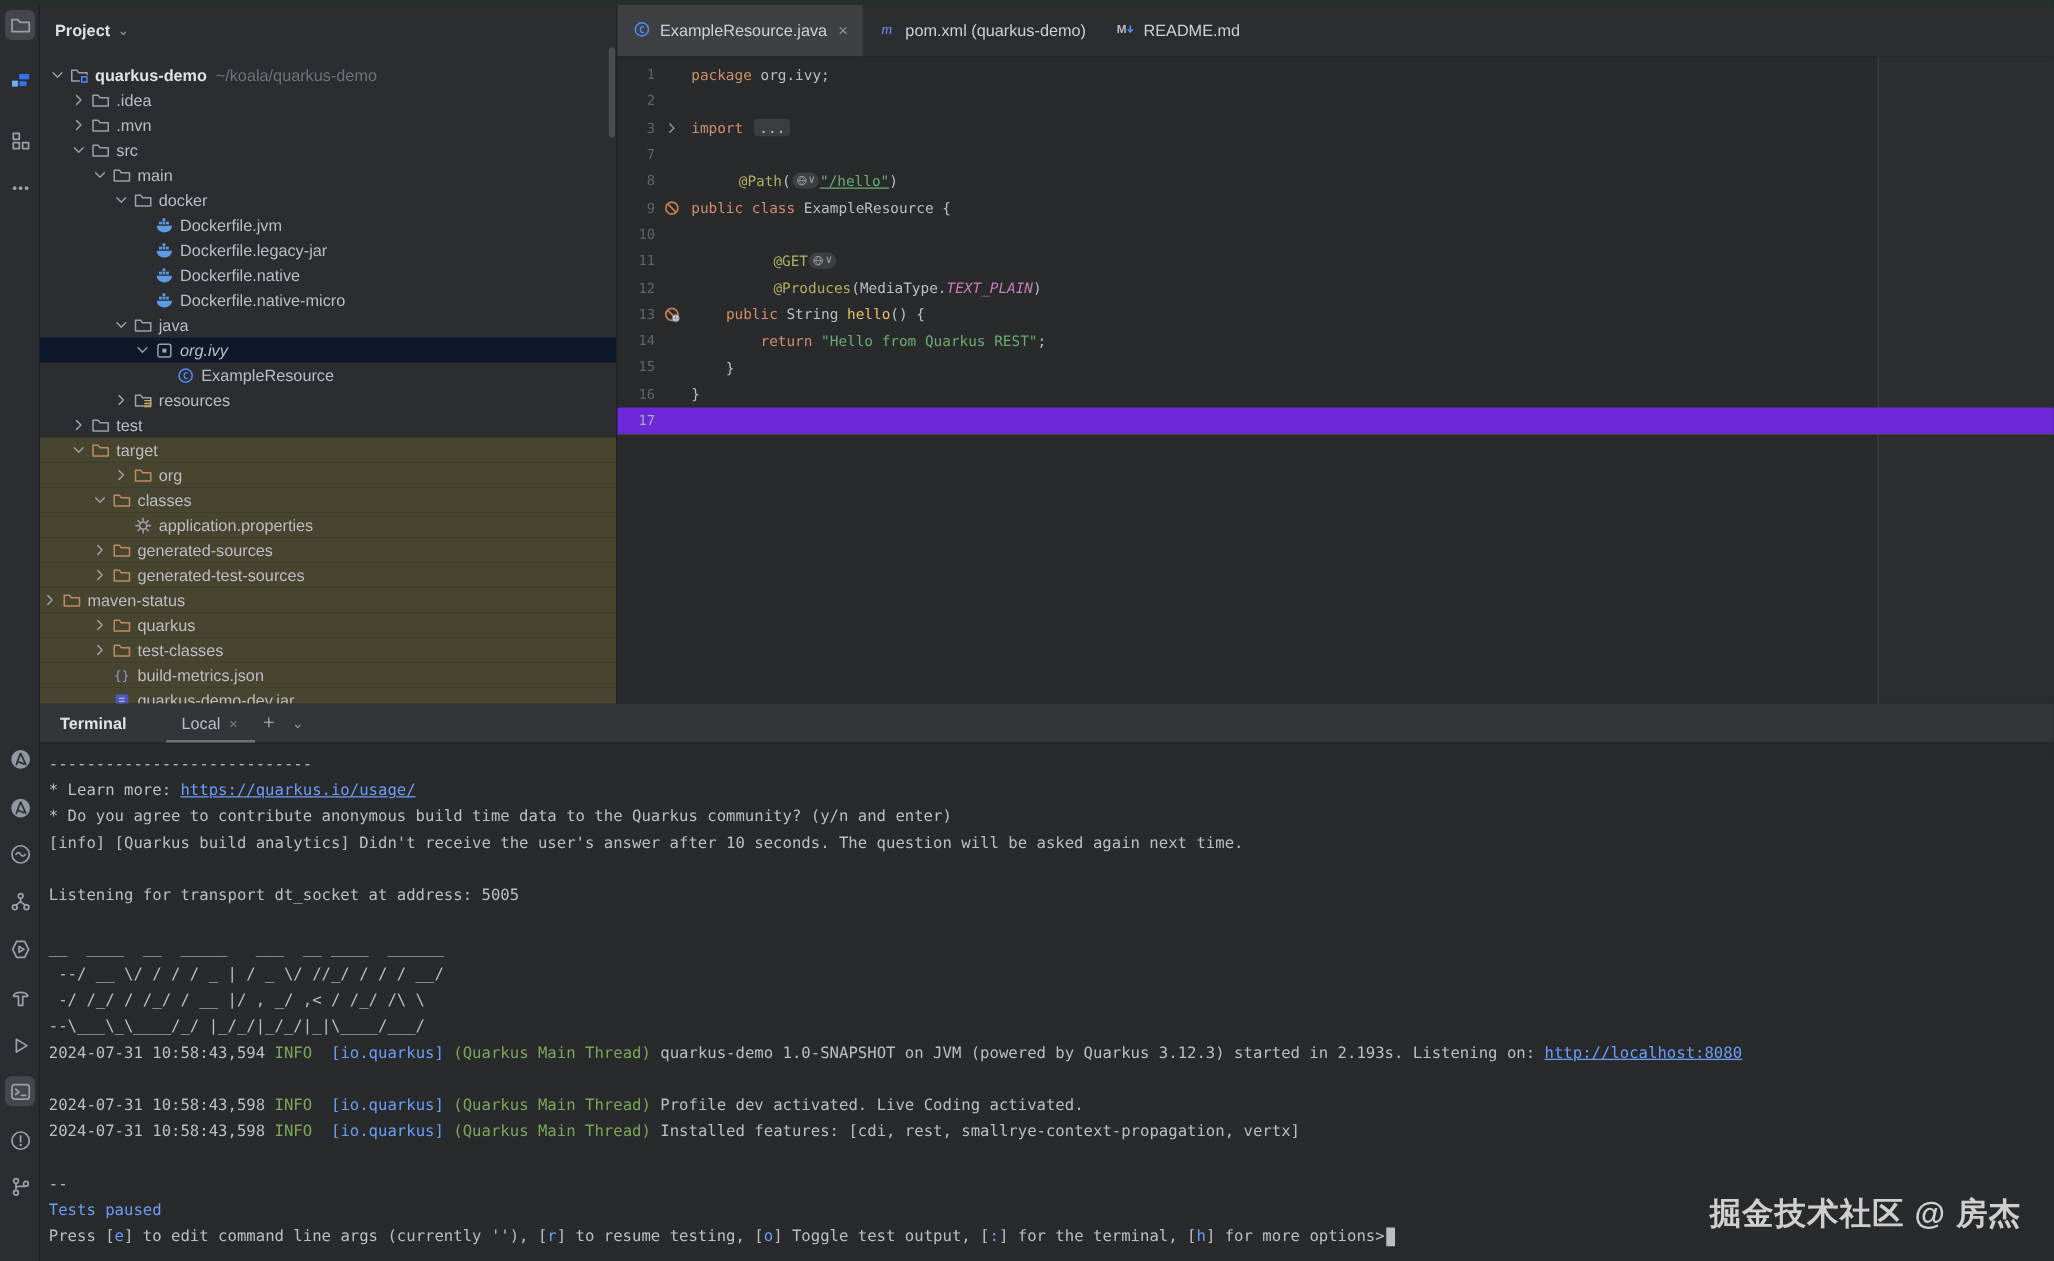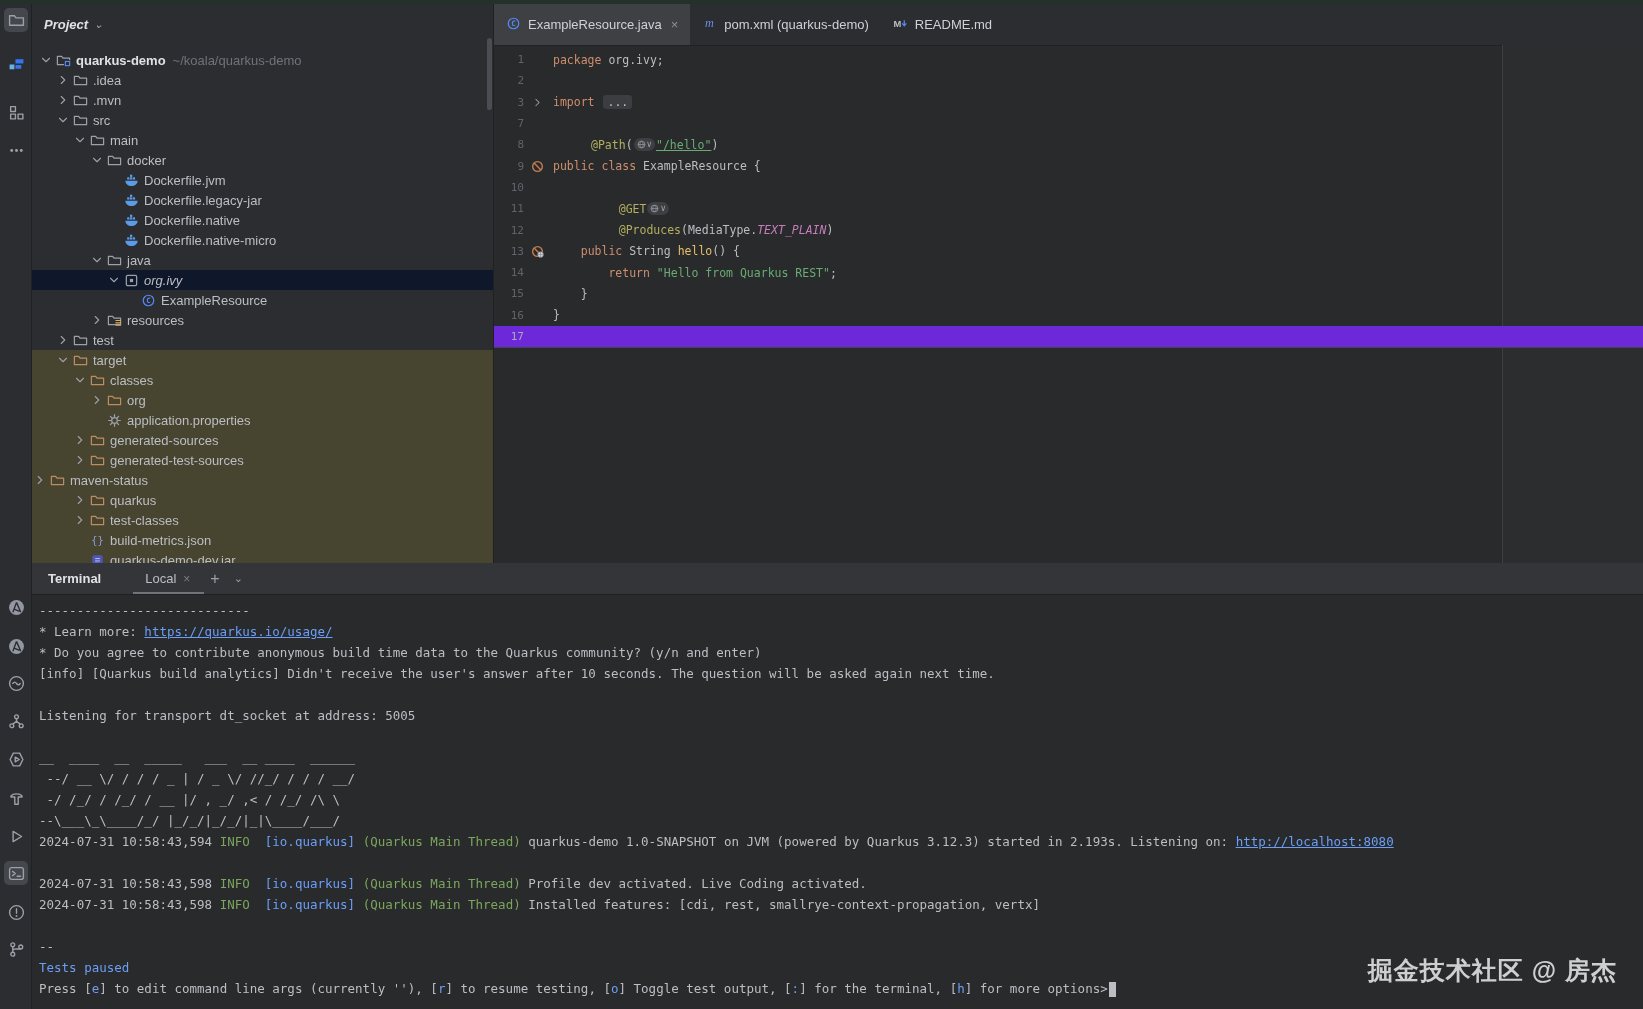--- a/index.html
+++ b/index.html
@@ -6,21 +6,21 @@
   body{width:1643px;height:1009px;overflow:hidden;position:relative;
        font-family:"Liberation Sans", sans-serif; -webkit-font-smoothing:antialiased;}
   .top-strip{position:absolute;left:0;top:0;width:1643px;height:4px;background:#24312A;}
   
   .activity-bar{position:absolute;left:0;top:4px;width:31px;height:1005px;background:#2B2D30;border-right:1px solid #1F2123;}
   .ab{position:absolute;left:4px;width:24px;height:24px;border-radius:5px;display:flex;align-items:center;justify-content:center;}
   .ab svg{width:17px;height:17px;}
   .ab.sel{background:#44474B;}
   
   .project-panel{position:absolute;left:32px;top:4px;width:461px;height:559px;background:#2B2D30;overflow:hidden;}
-  .pp-header{height:40px;display:flex;align-items:center;padding-left:12px;color:#DFE1E5;font-size:13px;font-weight:bold;font-style:italic;}
+  .pp-header{height:40px;display:flex;align-items:center;padding-left:12px;color:#DFE1E5;font-size:13px;font-weight:bold;}
   .pp-header .chev{margin-left:6px;color:#9DA0A8;font-weight:normal;font-size:11px;}
   .tree{position:absolute;left:0;top:46px;right:0;}
   .trow{height:20px;display:flex;align-items:center;font-size:13px;color:#BCBEC4;white-space:nowrap;cursor:default;text-align:right;}
   .trow.sel{background:#0f172a;font-style:italic;}
   .trow.olive{background:#47442F;}
   .trow .chev{width:16px;height:16px;flex:0 0 16px;display:inline-flex;align-items:center;justify-content:center;}
   .trow .ticon{width:18px;height:16px;flex:0 0 18px;display:inline-flex;align-items:center;justify-content:center;margin-right:4px;}
   .trow .ticon svg{width:15px;height:15px;}
   .trow .chev svg{width:14px;height:14px;}
   .trow .lbl.bold{font-weight:bold;color:#DFE1E5;}
@@ -384,45 +384,45 @@
             <polyline points="4,6 8,10 12,6" fill="none" stroke="#9DA0A8" stroke-width="1.3" stroke-linejoin="round" stroke-linecap="round"></polyline>
           </svg>
         </span>
         <span class="ticon">
           <svg viewBox="0 0 16 16">
             <path d="M1.5 3.5H6L7.5 5.5H14.5V12.5H1.5Z" fill="none" stroke="#BD8D61" stroke-width="1.3" stroke-linejoin="round"></path>
           </svg>
         </span>
         <span class="lbl">target</span>
       </div>
+      <div class="trow olive" style="padding-left: 57px;">
+        <span class="chev">
+          <svg viewBox="0 0 16 16">
+            <polyline points="6,4 10,8 6,12" fill="none" stroke="#9DA0A8" stroke-width="1.3" stroke-linejoin="round" stroke-linecap="round"></polyline>
+          </svg>
+        </span>
+        <span class="ticon">
+          <svg viewBox="0 0 16 16">
+            <path d="M1.5 3.5H6L7.5 5.5H14.5V12.5H1.5Z" fill="none" stroke="#BD8D61" stroke-width="1.3" stroke-linejoin="round"></path>
+          </svg>
+        </span>
+        <span class="lbl">org</span>
+      </div>
       <div class="trow olive" style="padding-left: 40px;">
         <span class="chev">
           <svg viewBox="0 0 16 16">
             <polyline points="4,6 8,10 12,6" fill="none" stroke="#9DA0A8" stroke-width="1.3" stroke-linejoin="round" stroke-linecap="round"></polyline>
           </svg>
         </span>
         <span class="ticon">
           <svg viewBox="0 0 16 16">
             <path d="M1.5 3.5H6L7.5 5.5H14.5V12.5H1.5Z" fill="none" stroke="#BD8D61" stroke-width="1.3" stroke-linejoin="round"></path>
           </svg>
         </span>
         <span class="lbl">classes</span>
-      </div>
-      <div class="trow olive" style="padding-left: 57px;">
-        <span class="chev">
-          <svg viewBox="0 0 16 16">
-            <polyline points="6,4 10,8 6,12" fill="none" stroke="#9DA0A8" stroke-width="1.3" stroke-linejoin="round" stroke-linecap="round"></polyline>
-          </svg>
-        </span>
-        <span class="ticon">
-          <svg viewBox="0 0 16 16">
-            <path d="M1.5 3.5H6L7.5 5.5H14.5V12.5H1.5Z" fill="none" stroke="#BD8D61" stroke-width="1.3" stroke-linejoin="round"></path>
-          </svg>
-        </span>
-        <span class="lbl">org</span>
       </div>
       <div class="trow olive" style="padding-left: 57px;">
         <span class="chev"></span>
         <span class="ticon">
           <svg viewBox="0 0 16 16">
             <circle cx="8" cy="8" r="3" fill="none" stroke="#9DA0A8" stroke-width="1.3" stroke-linejoin="round" stroke-linecap="round"></circle>
             <path d="M8 1.8v2.4M8 11.8v2.4M1.8 8h2.4M11.8 8h2.4M3.6 3.6l1.7 1.7M10.7 10.7l1.7 1.7M12.4 3.6l-1.7 1.7M5.3 10.7l-1.7 1.7" fill="none" stroke="#9DA0A8" stroke-width="1.3" stroke-linejoin="round" stroke-linecap="round"></path>
           </svg>
         </span>
         <span class="lbl">application.properties</span>

